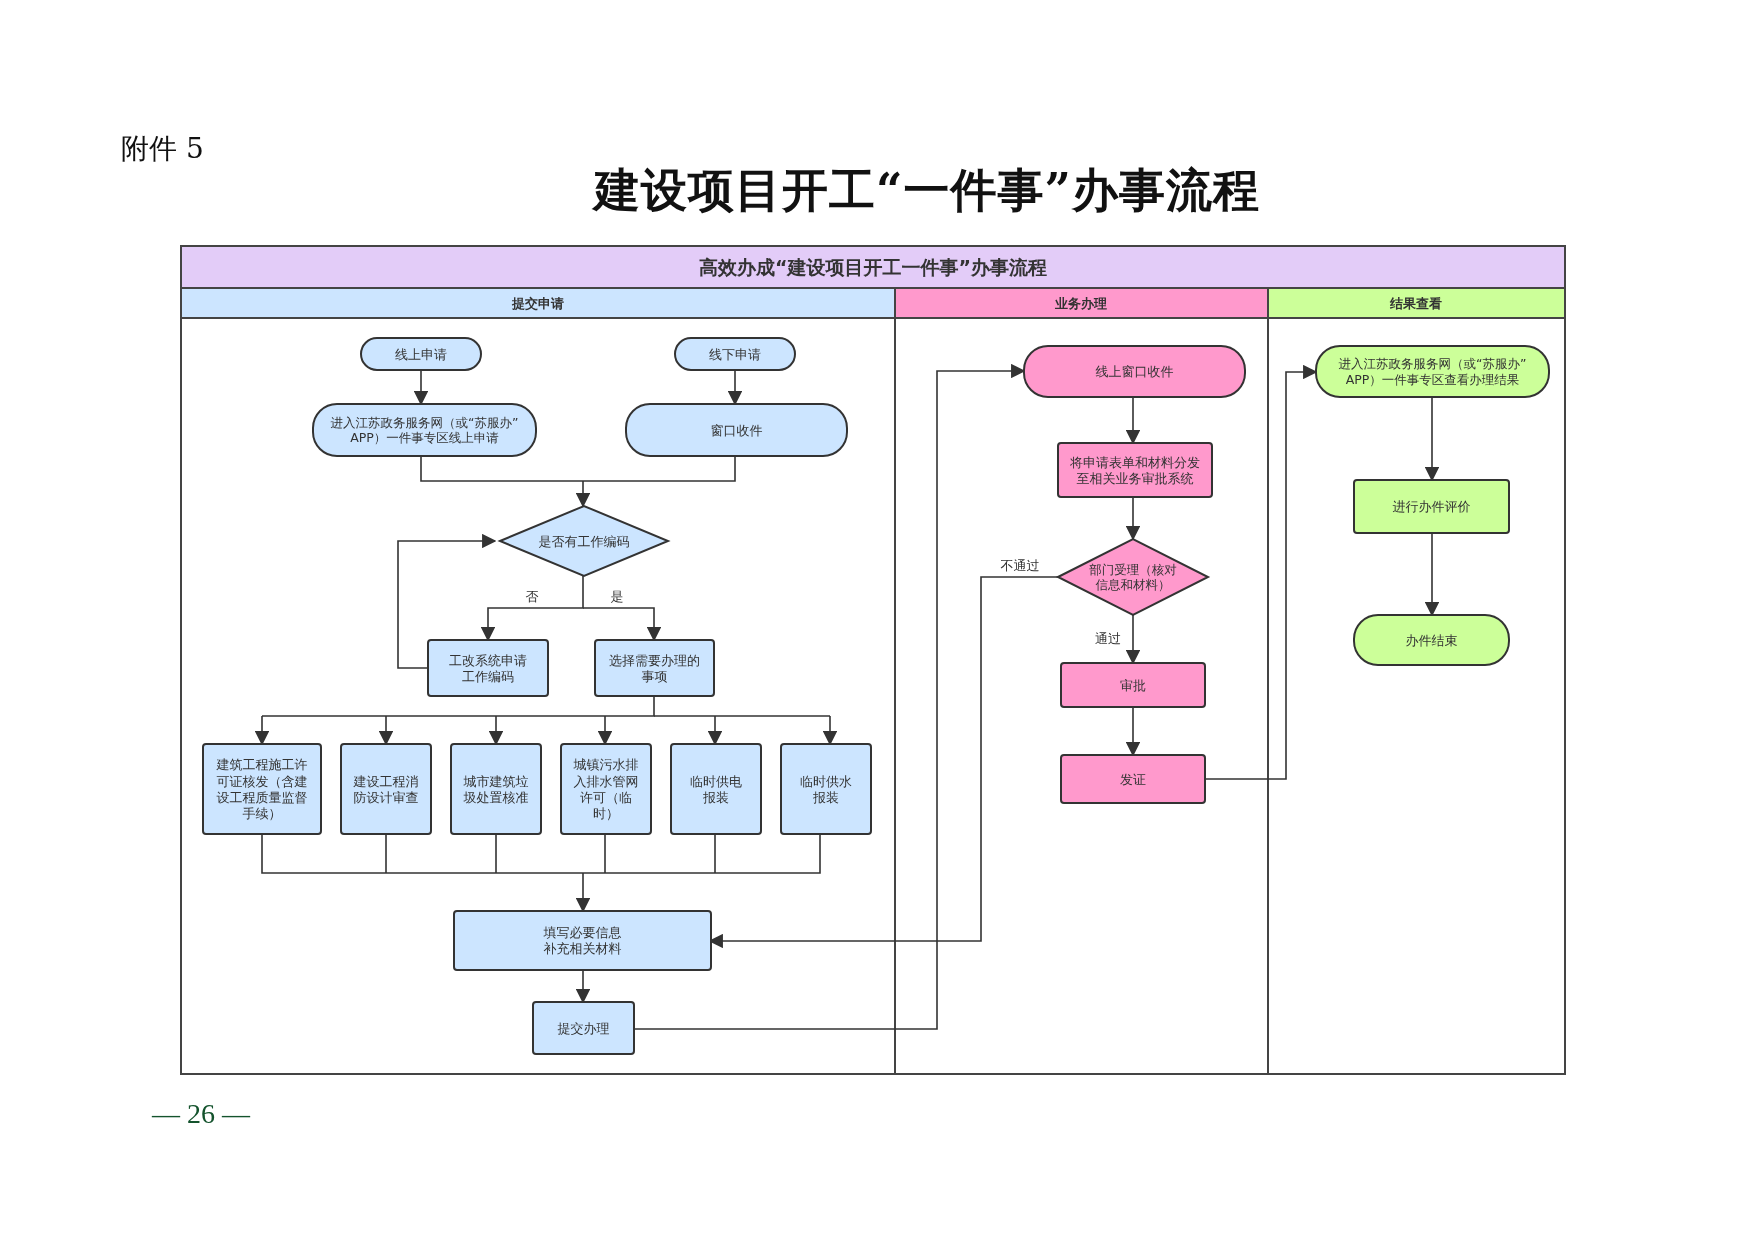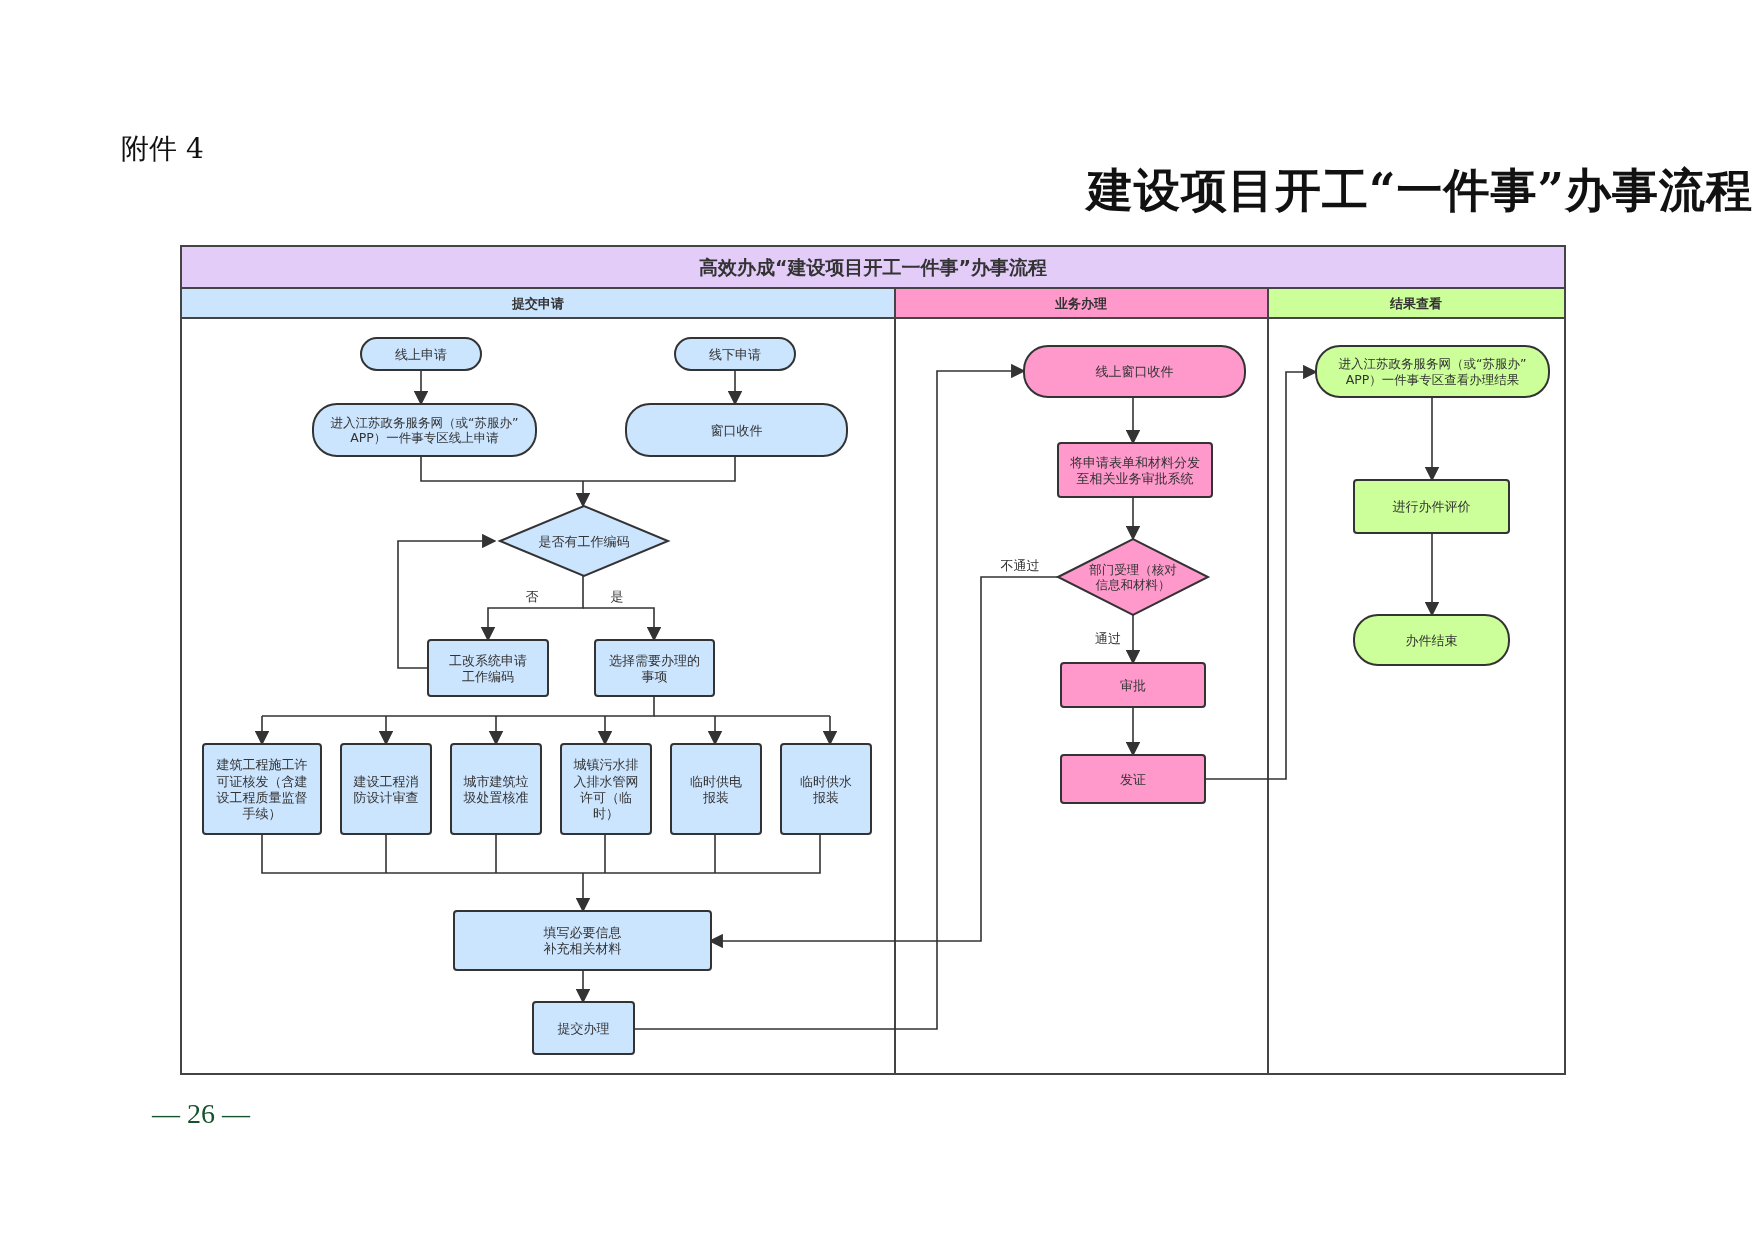--- a/index.html
+++ b/index.html
@@ -1,26 +1,26 @@
 <!DOCTYPE html>
 <html><head>
 <meta charset="utf-8">
 <style>
   html, body { margin: 0; padding: 0; background: #ffffff; }
   body { width: 1753px; height: 1240px; position: relative; overflow: hidden; font-family: "DejaVu Sans", "Liberation Sans", sans-serif; }
   .attach { position: absolute; left: 121px; top: 130px; font-family: "DejaVu Serif", "Liberation Serif", serif; font-size: 28px; color: #111; }
-  .doc-title { position: absolute; left: 0; width: 1753px; top: 160px; text-align: right; font-family: "DejaVu Serif", "Liberation Serif", serif; font-size: 46px; font-weight: bold; color: #111; letter-spacing: 1px; padding-left: 101px; box-sizing: border-box; }
+  .doc-title { position: absolute; left: 0; width: 1753px; top: 160px; text-align: center; font-family: "DejaVu Serif", "Liberation Serif", serif; font-size: 46px; font-weight: bold; color: #111; letter-spacing: 1px; padding-left: 101px; box-sizing: border-box; }
   .page-num { position: absolute; left: 152px; top: 1098px; font-family: "Liberation Serif", "DejaVu Serif", serif; font-size: 28px; color: #14532d; }
   svg#flow { position: absolute; left: 0; top: 0; }
   .lbl { font-family: "DejaVu Sans", "Liberation Sans", sans-serif; fill: #333; }
 </style>
 </head>
 <body>
 
-<div class="attach">附件 4</div>
+<div class="attach">附件 5</div>
 <div class="doc-title">建设项目开工“一件事”办事流程</div>
 
 <svg id="flow" width="1753" height="1240" viewBox="0 0 1753 1240" xmlns="http://www.w3.org/2000/svg">
   <defs>
     <marker id="arr" viewBox="0 0 10 10" refX="9" refY="5" markerWidth="9" markerHeight="9" orient="auto-start-reverse">
       <path d="M0,0 L10,5 L0,10 z" fill="#333"></path>
     </marker>
   </defs>
 
   <g>

